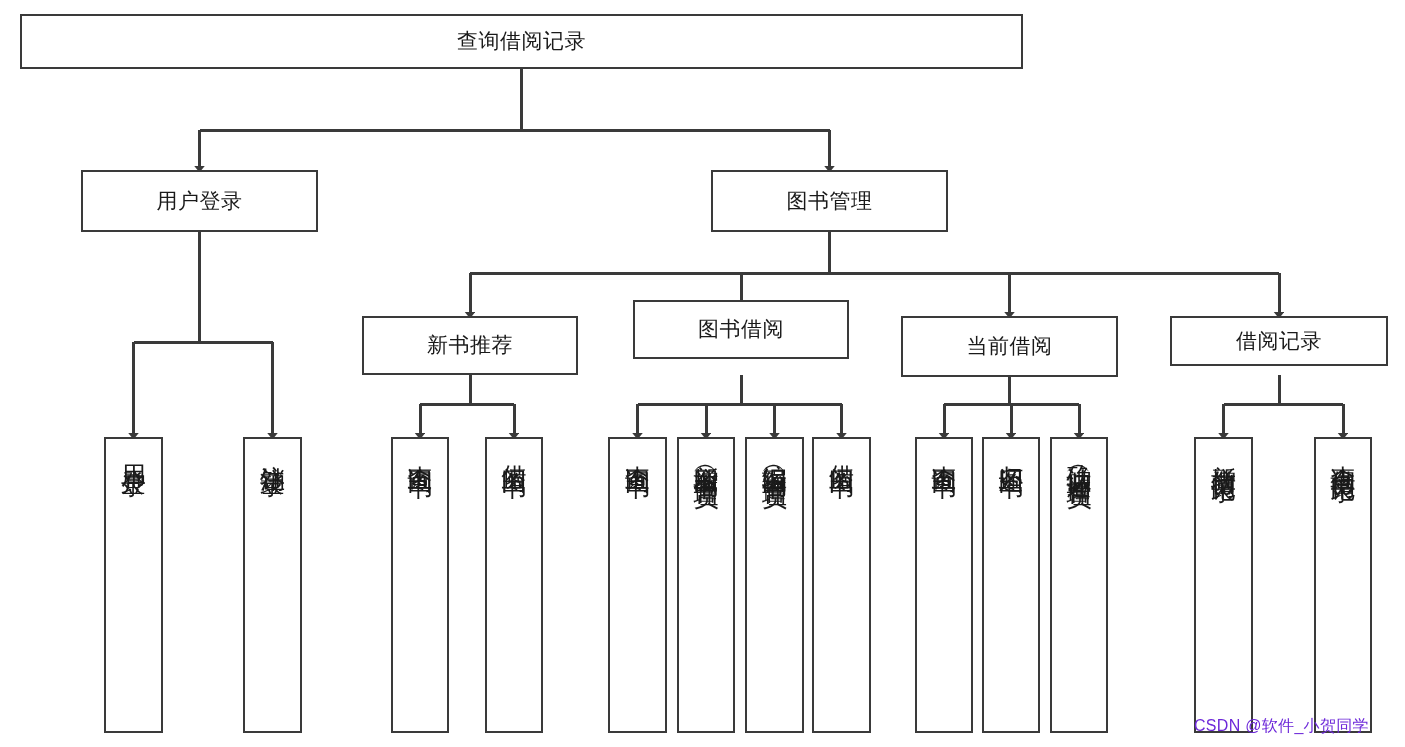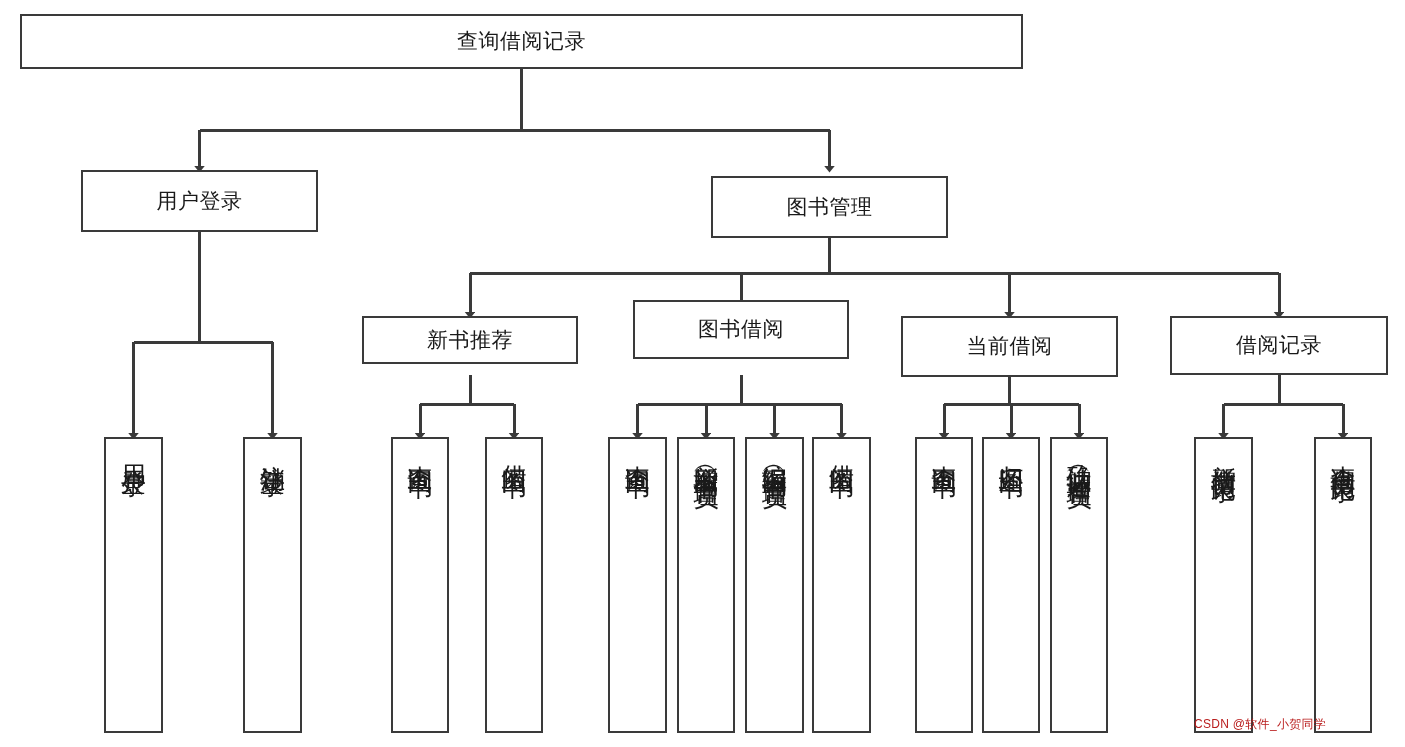--- a/index.html
+++ b/index.html
@@ -57,22 +57,22 @@
     text-orientation: upright;
     font-size: 25px;
     letter-spacing: 3px;
     line-height: 1;
     white-space: nowrap;
   }
   #watermark {
     position: absolute;
     left: 1194px;
     top: 716px;
-    font-size: 12px;
-    color: #b91c1c;
+    font-size: 16px;
+    color: #6d28d9;
     white-space: nowrap;
     z-index: 5;
     letter-spacing: 0.3px;
   }
 </style>
 </head>
 <body>
 
 <div id="canvas">
   <svg id="edges" viewBox="0 0 1405 747">
@@ -118,33 +118,33 @@
       </g>
   </svg>
 
   <div id="nodes">
       <div class="node horiz" style="left: 20px; top: 14px; width: 1003px; height: 55px;">
         <span class="label">查询借阅记录</span>
       </div>
       <div class="node horiz" style="left: 81px; top: 170px; width: 237px; height: 62px;">
         <span class="label">用户登录</span>
       </div>
-      <div class="node horiz" style="left: 711px; top: 170px; width: 237px; height: 62px; margin-top: 6px;">
+      <div class="node horiz" style="left: 711px; top: 170px; width: 237px; height: 62px;">
         <span class="label">图书管理</span>
       </div>
-      <div class="node horiz" style="left: 362px; top: 316px; width: 216px; height: 48px;">
+      <div class="node horiz" style="left: 362px; top: 316px; width: 216px; height: 59px;">
         <span class="label">新书推荐</span>
       </div>
       <div class="node horiz" style="left: 633px; top: 300px; width: 216px; height: 59px;">
         <span class="label">图书借阅</span>
       </div>
       <div class="node horiz" style="left: 901px; top: 316px; width: 217px; height: 61px;">
         <span class="label">当前借阅</span>
       </div>
-      <div class="node horiz" style="left: 1170px; top: 316px; width: 218px; height: 59px;">
+      <div class="node horiz" style="left: 1170px; top: 316px; width: 218px; height: 50px;">
         <span class="label">借阅记录</span>
       </div>
       <div class="node vert" style="left: 104px; top: 437px; width: 59px; height: 296px;">
         <span class="label">用户登录</span>
       </div>
       <div class="node vert" style="left: 243px; top: 437px; width: 59px; height: 296px;">
         <span class="label">注销登录</span>
       </div>
       <div class="node vert" style="left: 391px; top: 437px; width: 58px; height: 296px;">
         <span class="label">查询图书</span>

